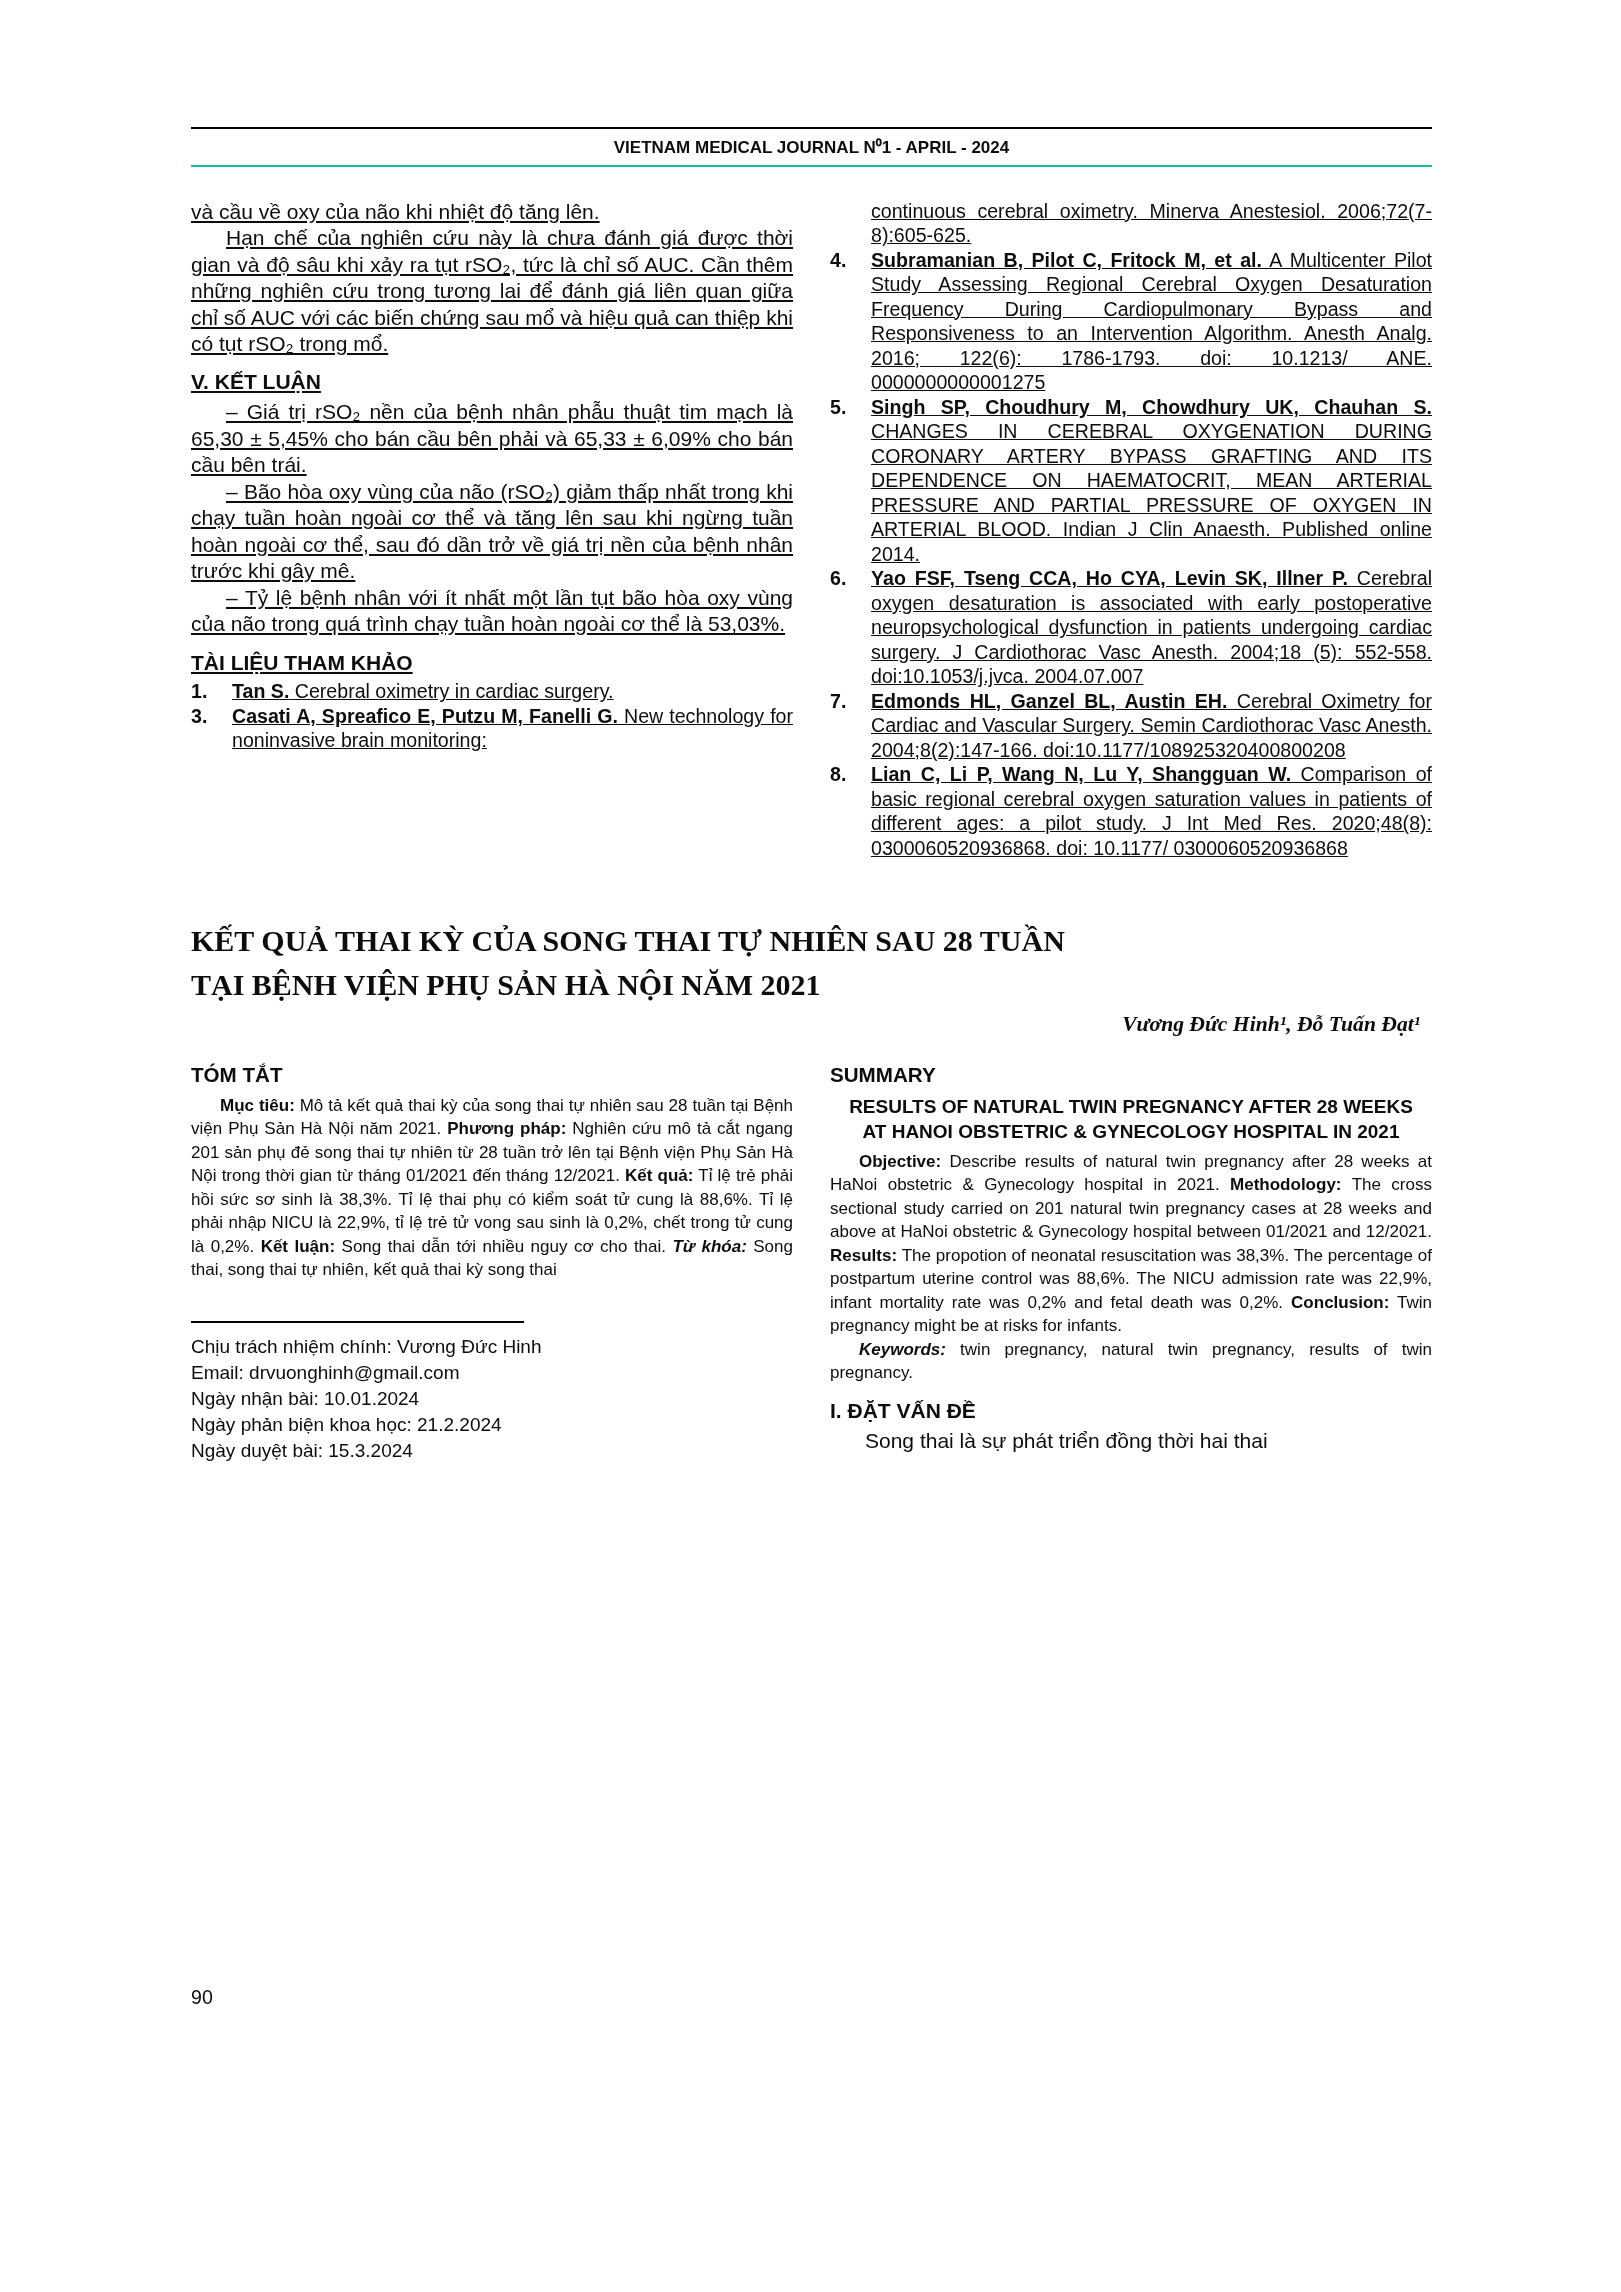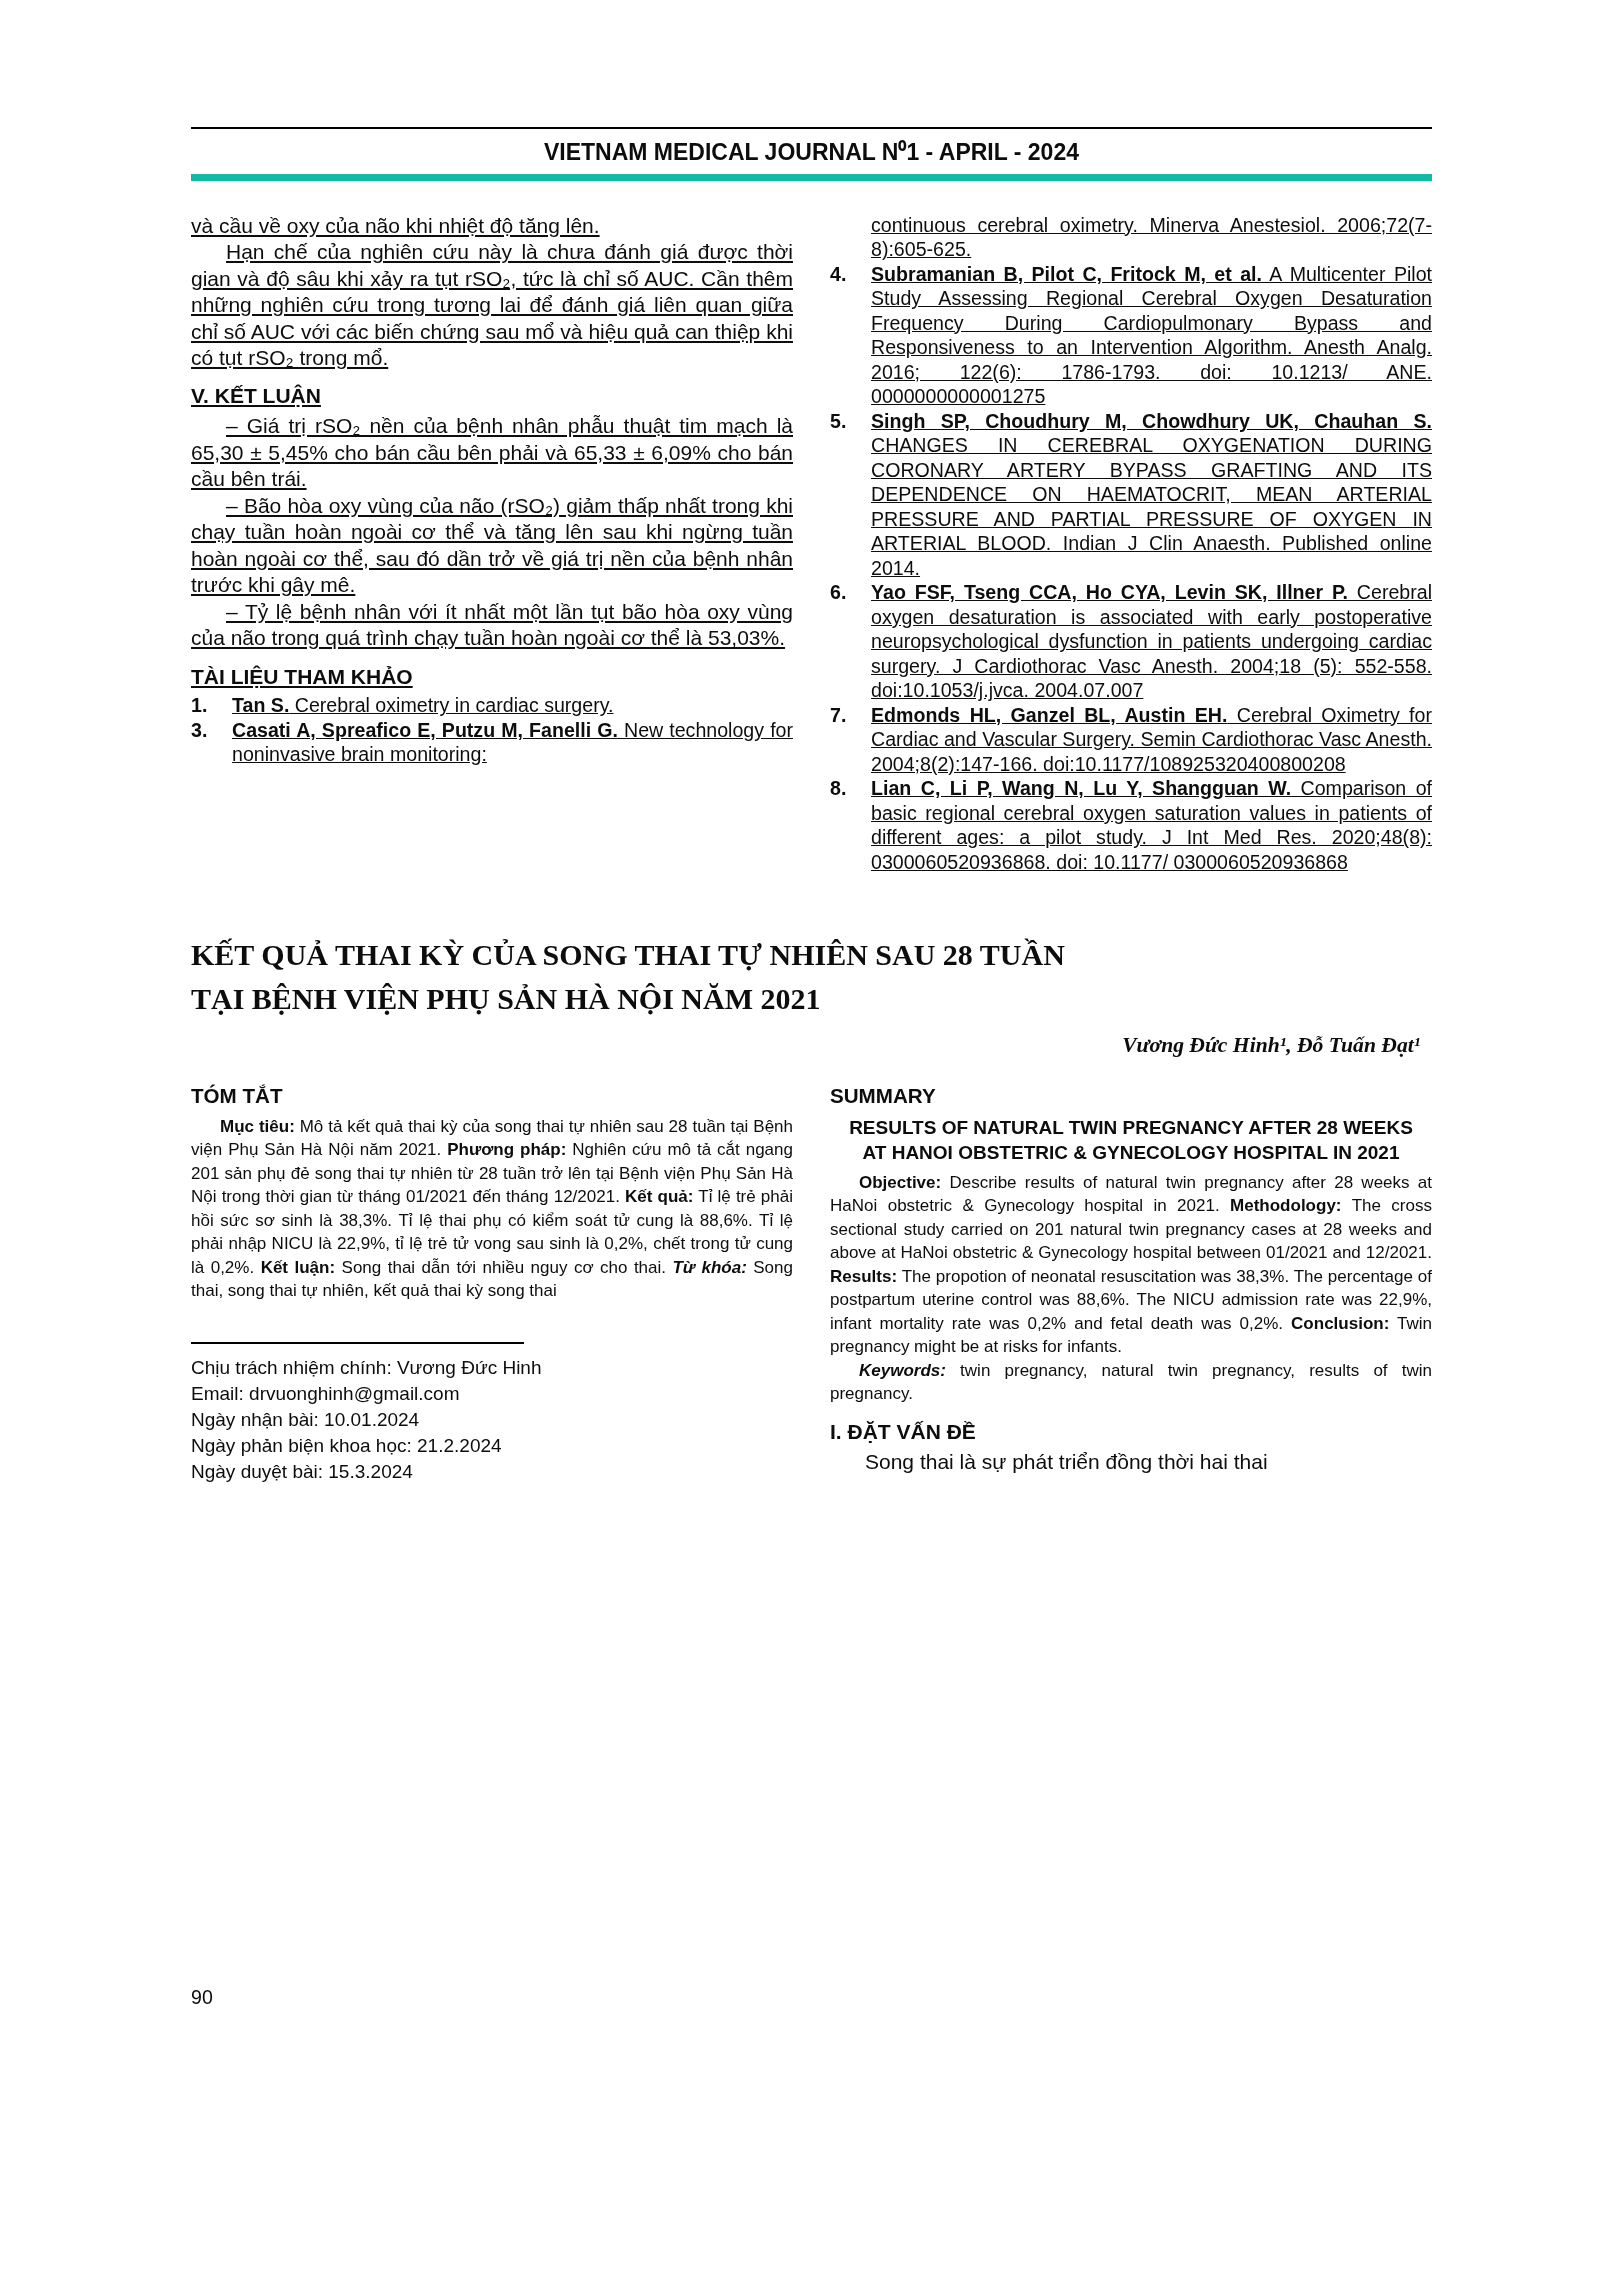--- a/index.html
+++ b/index.html
@@ -1,36 +1,36 @@
 <!DOCTYPE html>
 <html><head>
 <meta charset="utf-8">
 <style>
   html,body{margin:0;padding:0;background:#9a9a9a;}
   .page{width:1621px;height:2293px;background:#ffffff;position:relative;overflow:hidden;
         font-family:"Liberation Sans",sans-serif;color:#0d0d0d;}
   .content{position:absolute;left:191px;top:127px;width:1241px;}
-  .header-strip{border-top:2px solid #000;border-bottom:7px solid #14b8a6;text-align:center;
-        font-weight:700;font-size:23px;padding:5.9px 0 6.9px;}
+  .header-strip{border-top:2px solid #000;border-bottom:2px solid #14b8a6;text-align:center;
+        font-weight:700;font-size:17px;padding:5.9px 0 6.9px;}
   .cols{display:flex;gap:37px;}
   .top-section{margin-top:32px;text-decoration:underline;}
   .col{flex:1 1 0;min-width:0;}
   p{margin:0;}
   .body{font-size:21px;line-height:26.5px;text-align:justify;}
   .indent{text-indent:35px;}
   .h{font-weight:700;}
   .sec{font-size:21px;margin-top:12.7px;margin-bottom:4.9px;}
   .ref{font-size:19.6px;line-height:24.5px;text-align:justify;padding-left:41px;text-indent:-41px;}
   .refnum{display:inline-block;width:41px;text-indent:0;font-weight:700;}
   .cont{text-indent:0;}
   .b{font-weight:700;}
   .i{font-style:italic;}
   .art-title{margin-top:59px;font-family:"Liberation Serif",serif;
         font-weight:700;font-size:30px;line-height:44px;}
-  .authors{margin-top:12px;padding-right:11.8px;text-align:right;
+  .authors{margin-top:5px;padding-right:11.8px;text-align:right;
         font-family:"Liberation Serif",serif;font-weight:700;font-style:italic;font-size:21.6px;}
   .bottom-section{margin-top:25.5px;}
   .abs-h{font-size:20.6px;margin-bottom:6.9px;}
   .abs{font-size:17px;line-height:23.5px;text-align:justify;}
   .abs.indent{text-indent:29px;}
   .abs-subtitle{font-weight:700;font-size:19px;line-height:25.5px;text-align:center;margin:2px 13.7px 4.9px;}
   .footnote{margin-top:39px;}
   .fn-rule{width:333px;border-top:2px solid #000;margin-bottom:11.8px;}
   .fn{font-size:19px;line-height:26px;text-align:left;}
   .intro-head{margin-top:14.7px;}

